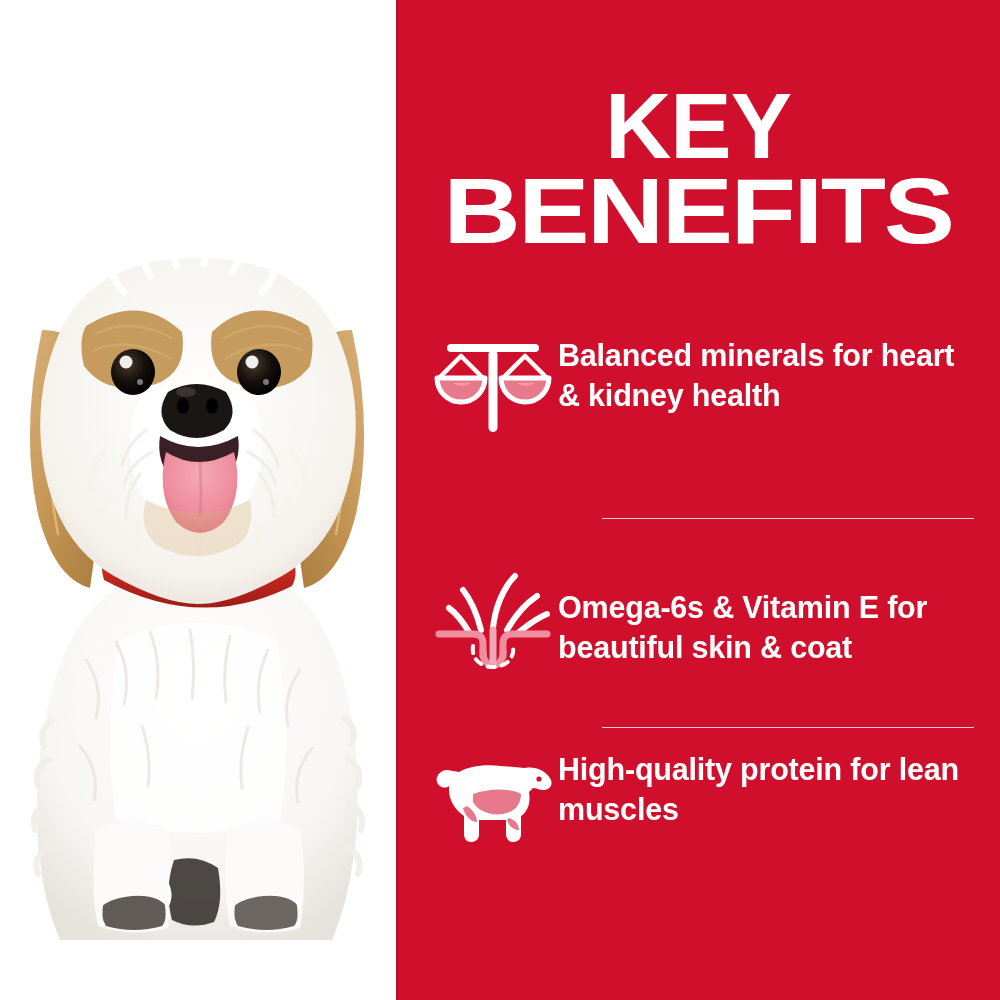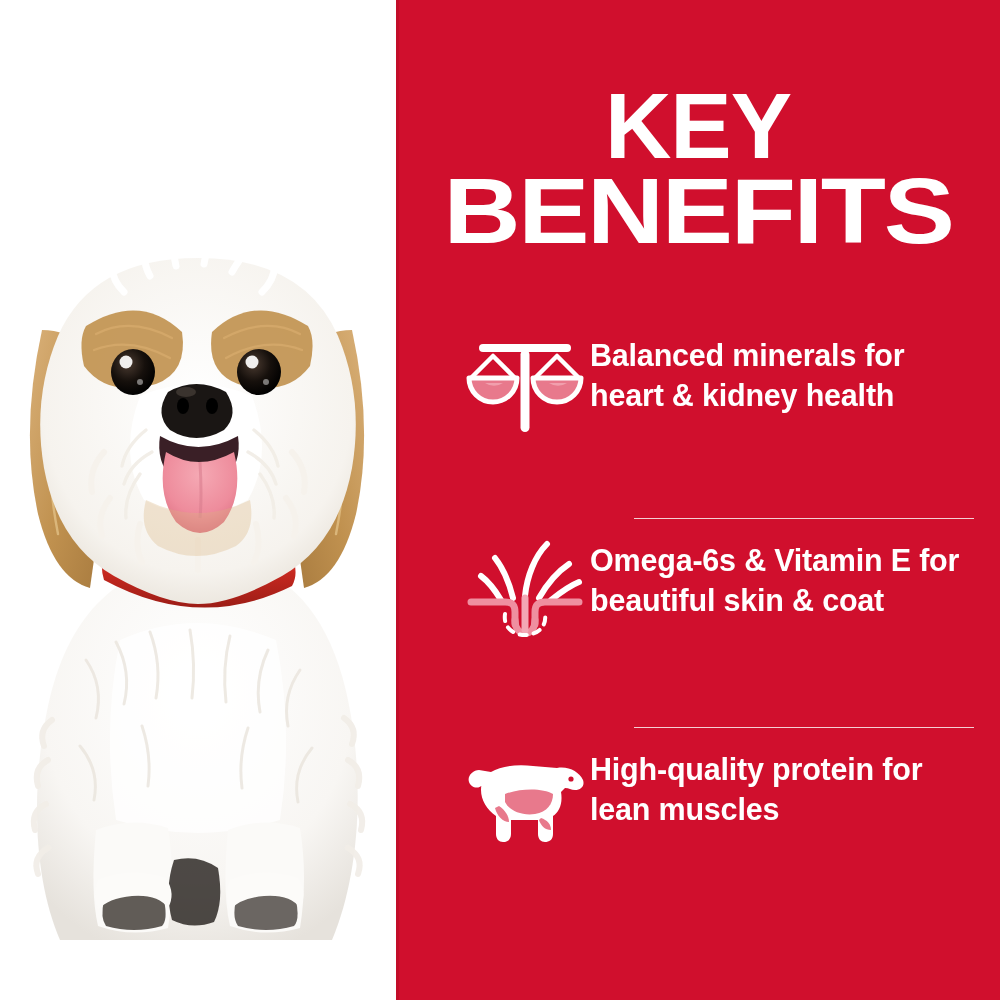--- a/index.html
+++ b/index.html
@@ -33,21 +33,21 @@
   .panel-title{
     position:absolute; left:0; top:84px; width:604px;
     color:#ffffff; text-align:center;
     font-weight:800; letter-spacing:-1px; line-height:.92;
   }
   .title-line1{ display:block; font-size:92px; }
   .title-line2{ display:block; font-size:92px; letter-spacing:-2px;
                 transform:scaleX(1.16); transform-origin:center; }
 
   .benefit-list{
-    position:absolute; left:0; top:330px; width:604px;padding-left:32px;
+    position:absolute; left:0; top:330px; width:604px;
   }
   .benefit-row{
     position:relative; display:flex; align-items:flex-start;
     padding:0 26px 0 32px; min-height:160px;
   }
   .benefit-icon{
     flex:0 0 130px; width:130px; height:112px;
     display:flex; align-items:center; justify-content:center;
     margin-top:4px;
   }
@@ -55,21 +55,21 @@
   .benefit-text{
     flex:1 1 auto; color:#ffffff;
     font-size:30.5px; font-weight:700; line-height:1.30;
     letter-spacing:-.2px; padding-top:6px;
   }
   .divider{
     position:relative; height:1px; margin:12px 26px 16px 206px;
     background:#f6dfe3; opacity:.92;
   }
   .row-1{ min-height:176px; }
-  .row-2{ min-height:180px; }
+  .row-2{ min-height:180px;align-items:center; }
   .row-3{ min-height:140px;justify-content:space-between; }
 </style>
 </head>
 <body>
 
 <div class="stage">
 
   <div class="photo-pane">
     <svg class="dog-photo" viewBox="0 0 396 1000">
       <defs>

